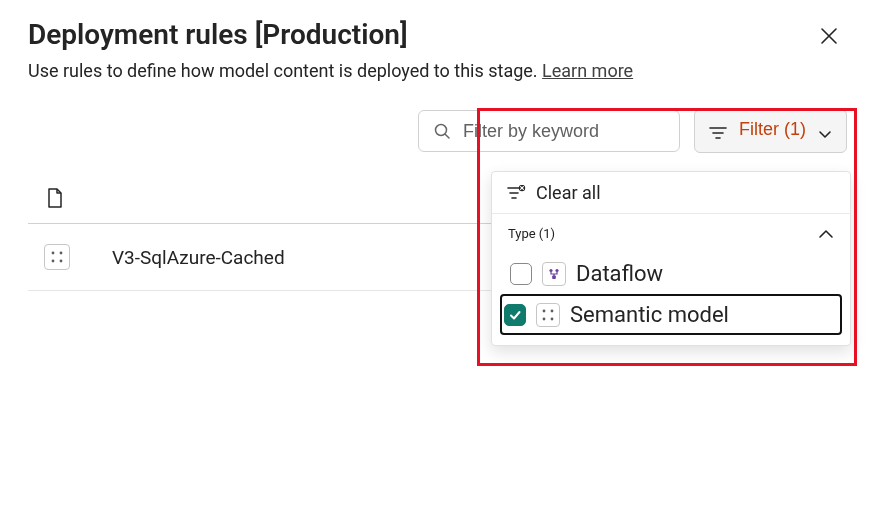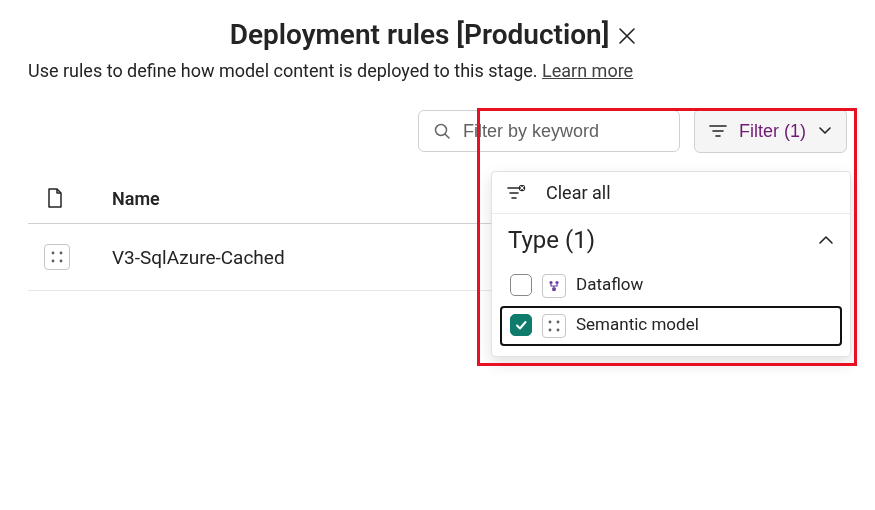--- a/index.html
+++ b/index.html
@@ -13,21 +13,21 @@
     overflow: hidden;
   }
   .dialog {
     position: relative;
     padding: 18px 28px;
     width: 875px;
   }
   .header-row {
     display: flex;
     align-items: flex-start;
-    justify-content: center;
+    justify-content: space-between;
   }
   .title {
     font-size: 28px;
     font-weight: 600;
     margin: 0;
   }
   .close-btn {
     background: none; border: none;
     width: 36px; height: 36px;
     line-height: 36px;
@@ -72,26 +72,26 @@
     color: #242424;
     background: transparent;
   }
   .search-box input::placeholder { color: #616161; }
   .filter-btn {
     height: 44px;
     border: 1px solid #d1d1d1;
     border-radius: 6px;
     background: #f5f5f5;
     display: flex;
-    align-items: center;
+    align-items: flex-end;
     gap: 12px;
-    padding: 0 14px;
-    font-size: 18px;
-    cursor: pointer;
-    color: #701a75;
+    padding: 12px 14px;
+    font-size: 18px;
+    cursor: pointer;
+    color: #c2410c;
   }
   .icon { display: inline-flex; }
   .table {
     margin-top: 22px;
     width: 100%;
   }
   .thead {
     display: grid;
     grid-template-columns: 60px 1fr;
     align-items: center;
@@ -141,48 +141,49 @@
     width: 360px;
     background: #fff;
     border: 1px solid #e1e1e1;
     border-radius: 4px;
     box-shadow: 0 6px 16px rgba(0,0,0,0.12);
     z-index: 10;
   }
   .dd-clear {
     display: flex;
     align-items: center;
-    gap: 20px;
+    gap: 10px;
     padding: 10px 14px;
     border-bottom: 1px solid #eaeaea;
     font-size: 18px;
     cursor: pointer;
   }
   .dd-section-header {
     display: flex;
     align-items: center;
     justify-content: space-between;
     padding: 12px 16px 8px 16px;
-    font-size: 24px;
+    font-size: 13px;
     cursor: pointer;
   }
   .dd-options {
     padding: 4px 8px 10px 8px;
   }
   .dd-option {
     display: flex;
+    align-items: center;
     gap: 10px;
     padding: 8px 10px;
     border-radius: 4px;
-    font-size: 17px;
+    font-size: 22px;
     cursor: pointer;
   }
   .dd-option.selected {
     border: 2px solid #111;
-    padding: 6px 8px;
+    padding: 6px 2px;
   }
   .chk {
     width: 22px; height: 22px;
     border: 1.5px solid #8a8886;
     border-radius: 5px;
     display: inline-flex;
     align-items: center; justify-content: center;
     flex-shrink: 0;
   }
   .chk.checked {
@@ -244,21 +245,20 @@
   </div>
 
   <div class="table">
     <div class="thead">
       <span class="icon" style="margin-left:8px;">
         <svg width="18" height="22" viewBox="0 0 18 22">
             <path d="M3 2 h8 l4 4 v14 h-12 z" fill="none" stroke="#242424" stroke-width="1.5" stroke-linejoin="round"></path>
             <path d="M11 2 v4 h4" fill="none" stroke="#242424" stroke-width="1.5" stroke-linejoin="round"></path>
           </svg>
       </span>
-      <span class="col-name">Name</span>
     </div>
 
     <div class="row">
       <span class="row-icon-box">
         <svg width="14" height="14" viewBox="0 0 14 14">
             <circle cx="3" cy="3" r="1.4" fill="#605e5c"></circle>
             <circle cx="11" cy="3" r="1.4" fill="#605e5c"></circle>
             <circle cx="3" cy="11" r="1.4" fill="#605e5c"></circle>
             <circle cx="11" cy="11" r="1.4" fill="#605e5c"></circle>
           </svg>

